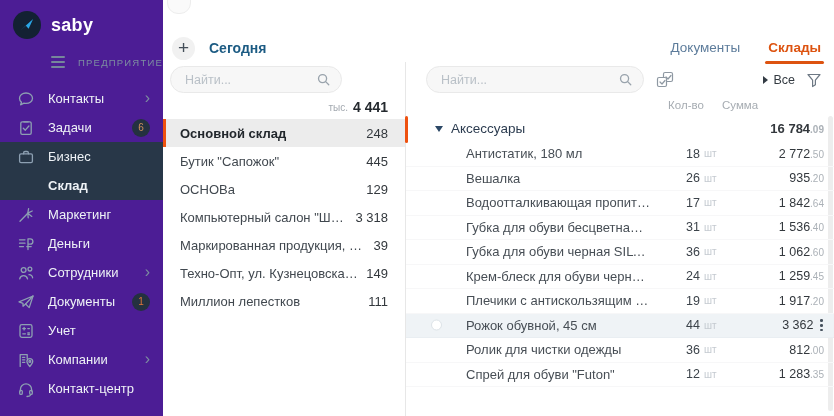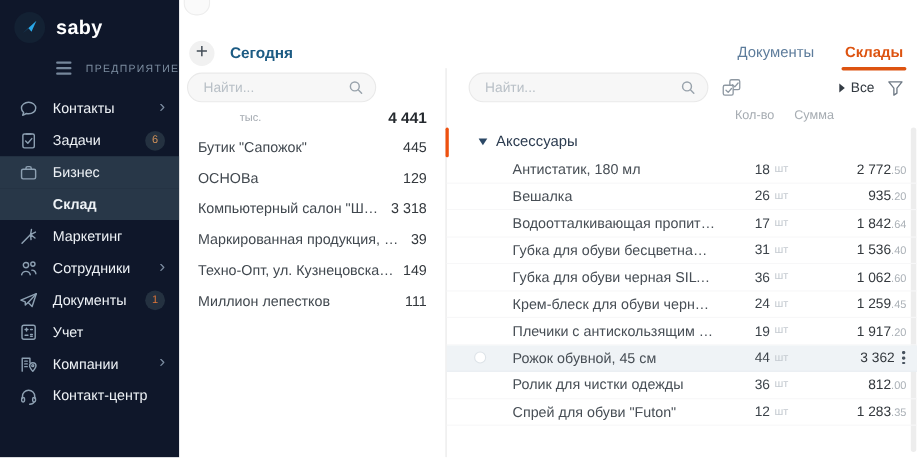--- a/index.html
+++ b/index.html
@@ -1,20 +1,20 @@
 <!DOCTYPE html>
 <html><head>
 <meta charset="utf-8">
 <style>
   html,body{margin:0;padding:0;background:#fff;}
   .app{position:relative;width:834px;height:416px;overflow:hidden;background:#fff;
        font-family:"Liberation Sans",sans-serif;-webkit-font-smoothing:antialiased;}
 
   
-  .sidebar{position:absolute;left:0;top:0;width:163px;height:416px;background:#0f172a;}
+  .sidebar{position:absolute;left:0;top:0;width:163px;height:416px;background:#4c1d95;}
   .logo-row{display:flex;align-items:center;gap:10px;padding:8px 0 0 13px;height:34px;cursor:pointer;}
   .logo-mark{width:28px;height:28px;border-radius:50%;background:#132133;display:flex;align-items:center;justify-content:center;flex:0 0 auto;}
   .logo-text{font-size:18px;font-weight:600;color:#fff;letter-spacing:.3px;}
   .workspace-row{display:flex;align-items:center;gap:13px;padding-left:17px;height:24px;margin-top:8px;justify-content:flex-end;}
   .hamburger{display:flex;flex-direction:column;gap:3px;cursor:pointer;}
   .hamburger span{display:block;width:14px;height:2px;background:#76879b;border-radius:1px;}
   .workspace-label{font-size:9.5px;letter-spacing:1.2px;color:#7d8ea1;}
   .menu{margin-top:10px;}
   .sitem{display:flex;align-items:center;height:29px;padding:0 13px 0 17px;cursor:pointer;}
   .sitem.block{background:#283748;}
@@ -43,21 +43,21 @@
   
   .search{height:27px;border:1px solid #e9e9e9;background:#f7f7f7;border-radius:14px;display:flex;
           align-items:center;box-sizing:border-box;padding:0 10px 0 12px;}
   .search input{border:0;background:transparent;outline:0;flex:1;font-size:12.5px;color:#333;font-family:inherit;min-width:0;}
   .search input::placeholder{color:#b9c0c7;}
   .mag svg{stroke:#99a3ac;fill:none;stroke-width:1.4;stroke-linecap:round;display:block;}
 
   
   .left-panel{position:absolute;top:62px;bottom:0;left:0;width:242px;}
   .left-panel .search{margin:4px 0 0 7px;width:172px;}
-  .total-row{height:24px;margin-top:2px;padding:0 17px;display:flex;justify-content:space-between;align-items:center;gap:5px;margin-left:38px;}
+  .total-row{height:24px;margin-top:2px;padding:0 17px;display:flex;justify-content:flex-end;align-items:center;gap:5px;margin-left:38px;}
   .total-unit{font-size:10px;color:#a3a9b0;}
   .total-value{font-size:14px;font-weight:700;color:#24292e;}
   .wrow{height:28px;display:flex;align-items:center;padding:0 17px;font-size:13px;color:#41484f;cursor:pointer;}
   .wrow .wname{flex:1;white-space:nowrap;overflow:hidden;text-overflow:ellipsis;}
   .wrow .wval{color:#33383d;margin-left:8px;}
   .wrow.selected{background:#ececec;border-left:3px solid #ee5110;padding-left:14px;font-weight:700;color:#22272c;}
   .wrow.selected .wval{font-weight:400;}
 
   
   .right-panel{position:absolute;top:62px;bottom:0;left:242px;width:429px;border-left:1px solid #e7e7e7;box-sizing:border-box;}
@@ -160,20 +160,31 @@
               <path d="M10.8 7.2 L3 15.2"></path>
               <path d="M10.8 7.2l.8-4.6M10.8 7.2l4.4-2.2M10.8 7.2l4 3.2M10.8 7.2l.4 4.6"></path>
             </svg>
           </span>
           <span class="slabel">Маркетинг</span>
           <span class="sspacer"></span>
         </div>
         <div class="sitem">
           <span class="sicon">
             <svg width="18" height="18" viewBox="0 0 18 18">
+              <path d="M2.5 4.8h5.5M2.5 8.2h5.5M2.5 11.6h4"></path>
+              <path d="M11 14.5V3.8h2.2a2.7 2.7 0 0 1 0 5.4H11"></path>
+              <path d="M9.8 11.6h4.4"></path>
+            </svg>
+          </span>
+          <span class="slabel">Деньги</span>
+          <span class="sspacer"></span>
+        </div>
+        <div class="sitem">
+          <span class="sicon">
+            <svg width="18" height="18" viewBox="0 0 18 18">
               <circle cx="6.6" cy="6" r="2.4"></circle>
               <path d="M2.7 14.8a4 4 0 0 1 7.8 0"></path>
               <circle cx="12.9" cy="5.1" r="1.9"></circle>
               <path d="M12 10.6a3.4 3.4 0 0 1 3.6 3.2"></path>
             </svg>
           </span>
           <span class="slabel">Сотрудники</span>
           <span class="sspacer"></span>
           <span class="schev">›</span>
         </div>
@@ -247,20 +258,24 @@
               <circle cx="7" cy="7" r="4.3"></circle>
               <path d="M10.3 10.3 L13.6 13.6"></path>
             </svg>
         </span>
       </div>
       <div class="total-row">
         <span class="total-unit">тыс.</span>
         <span class="total-value">4 441</span>
       </div>
       <div id="warehouse-list">
+          <div class="wrow selected">
+            <span class="wname">Основной склад</span>
+            <span class="wval">248</span>
+          </div>
           <div class="wrow">
             <span class="wname">Бутик "Сапожок"</span>
             <span class="wval">445</span>
           </div>
           <div class="wrow">
             <span class="wname">ОСНОВа</span>
             <span class="wval">129</span>
           </div>
           <div class="wrow">
             <span class="wname">Компьютерный салон "Штекер"</span>
@@ -321,20 +336,24 @@
       </div>
 
       <div id="items-list">
           <div class="irow category">
             <span class="cat-name">
               <span class="tri-down"></span>
               <span>Аксессуары</span>
             </span>
             <span></span>
             <span></span>
+            <span class="sum">
+              <b>16 784</b>
+              <i>.09</i>
+            </span>
           </div>
           <div class="irow product">
             <span class="name">Антистатик, 180 мл</span>
             <span class="qty">18</span>
             <span class="unit">шт</span>
             <span class="sum">
               <b style="font-weight: 400;">2 772</b>
               <i>.50</i>
             </span>
           </div>

